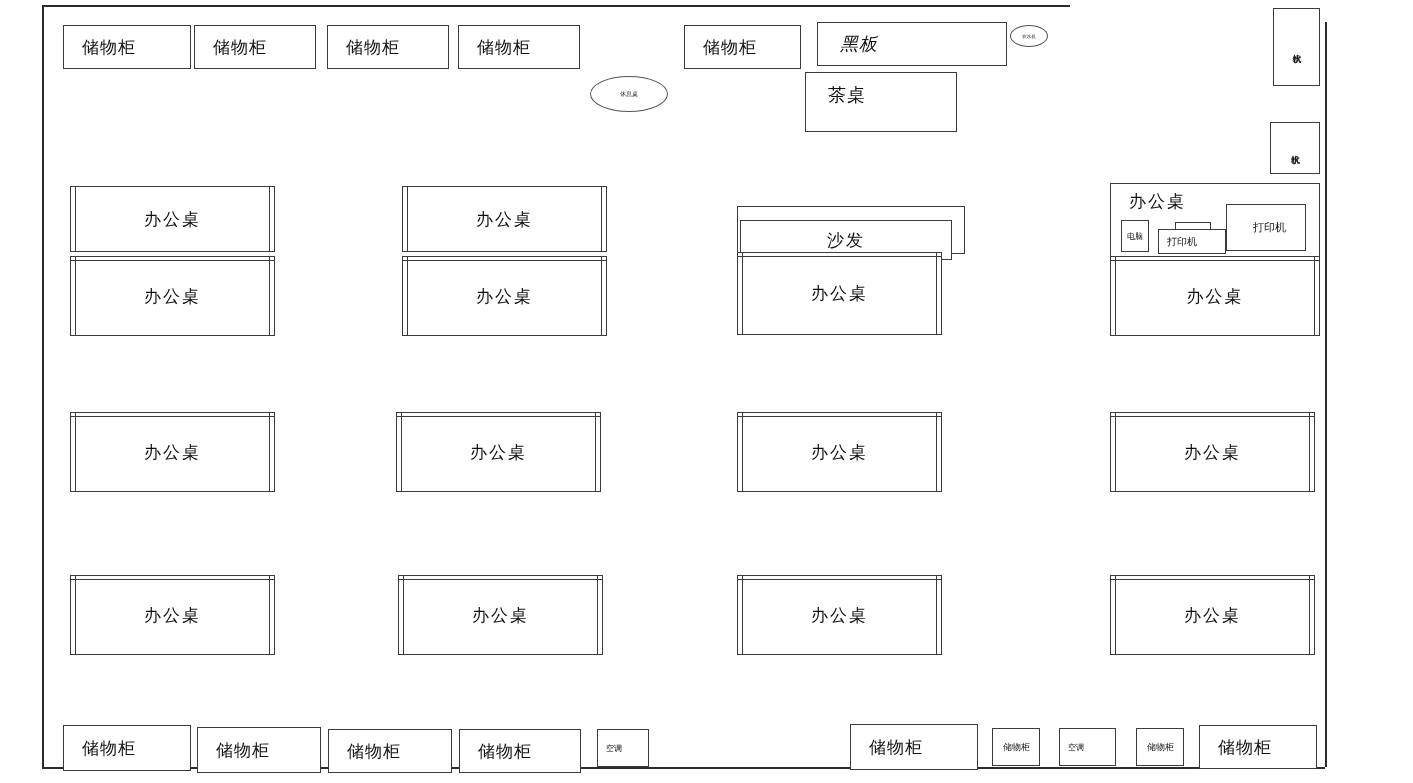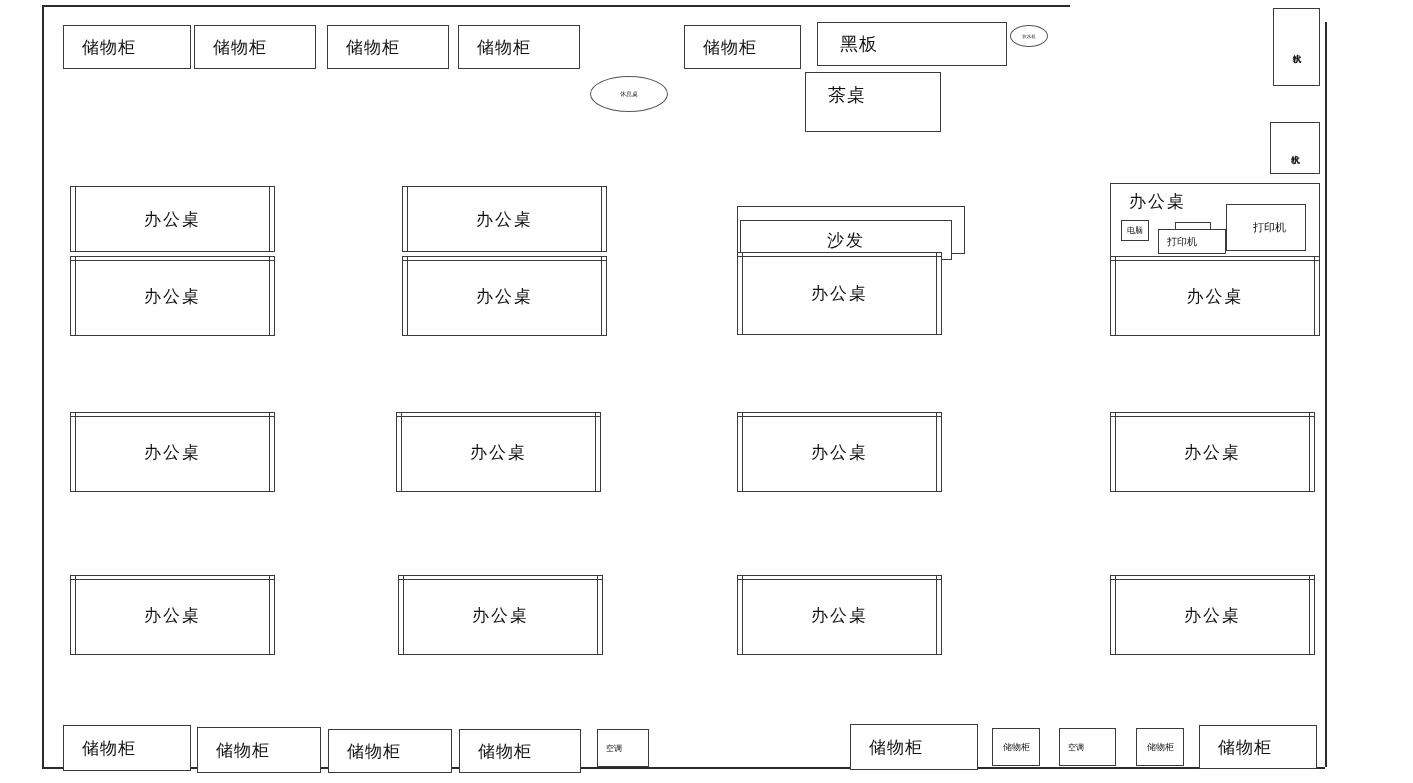--- a/index.html
+++ b/index.html
@@ -165,24 +165,24 @@
       </div>
       <div class="item locker" style="left: 1199px; top: 725px; width: 118px; height: 44px;">
         <span class="lbl">储物柜</span>
       </div>
       <div class="item vert" style="left: 1273px; top: 8px; width: 47px; height: 78px;">
         <span class="lbl">饮水机</span>
       </div>
       <div class="item vert" style="left: 1270px; top: 122px; width: 50px; height: 52px;">
         <span class="lbl">饮水机</span>
       </div>
-      <div class="item board" style="left: 817px; top: 22px; width: 190px; height: 44px;">
+      <div class="item board" style="left: 817px; top: 22px; width: 190px; height: 44px; font-style: italic;">
         <span class="lbl">黑板</span>
       </div>
-      <div class="item tea" style="left: 805px; top: 72px; width: 136px; height: 60px;">
+      <div class="item tea" style="left: 805px; top: 72px; width: 152px; height: 60px;">
         <span class="lbl">茶桌</span>
       </div>
       <div class="item" style="left: 737px; top: 206px; width: 228px; height: 48px;"></div>
       <div class="item sofa" style="left: 740px; top: 220px; width: 212px; height: 40px;">
         <span class="lbl">沙发</span>
       </div>
       <div class="item desk" style="left: 70px; top: 186px; width: 205px; height: 66px; position: absolute;">
         <span class="lbl">办公桌</span>
         <div class="rail-left"></div>
         <div class="rail-right"></div>
@@ -255,21 +255,21 @@
       <div class="item desk" style="left: 1110px; top: 575px; width: 205px; height: 80px; position: absolute;">
         <span class="lbl">办公桌</span>
         <div class="rail-left"></div>
         <div class="rail-right"></div>
         <div class="rail-top"></div>
       </div>
       <div class="cluster" style="left: 1110px; top: 183px; width: 210px; height: 75px;">
         <div class="cl-lbl">办公桌</div>
       </div>
       <div class="item" style="left: 1231px; top: 211px; width: 70px; height: 36px;"></div>
-      <div class="item tiny" style="left: 1121px; top: 220px; width: 28px; height: 21px;">
+      <div class="item tiny" style="left: 1121px; top: 220px; width: 28px; height: 32px;">
         <span class="lbl">电脑</span>
       </div>
       <div class="item printer" style="left: 1158px; top: 229px; width: 68px; height: 25px;">
         <span class="lbl">打印机</span>
       </div>
       <div class="item printer printer-big" style="left: 1226px; top: 204px; width: 80px; height: 47px;">
         <span class="lbl">打印机</span>
       </div>
       <div class="item" style="left: 1175px; top: 222px; width: 36px; height: 8px;"></div>
       <div class="item desk" style="left: 1110px; top: 256px; width: 210px; height: 80px;">

